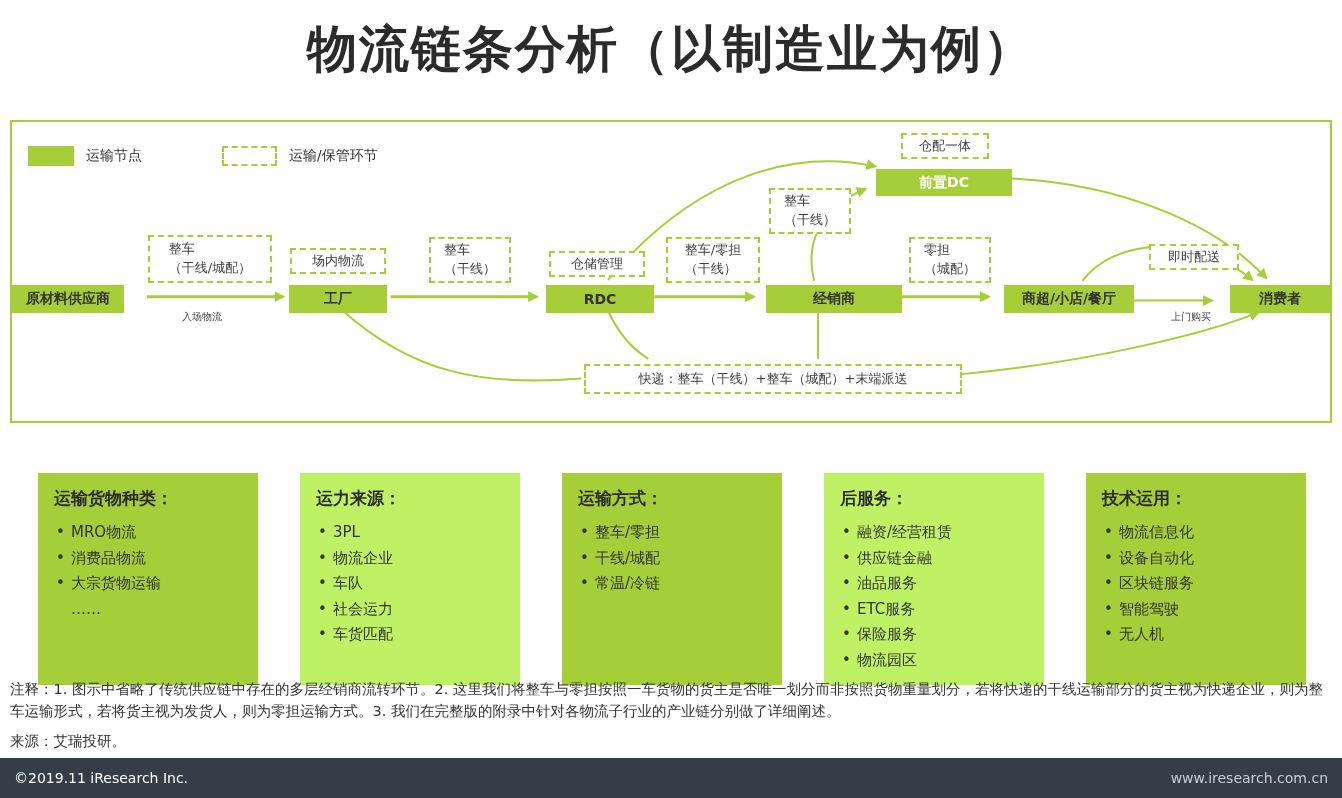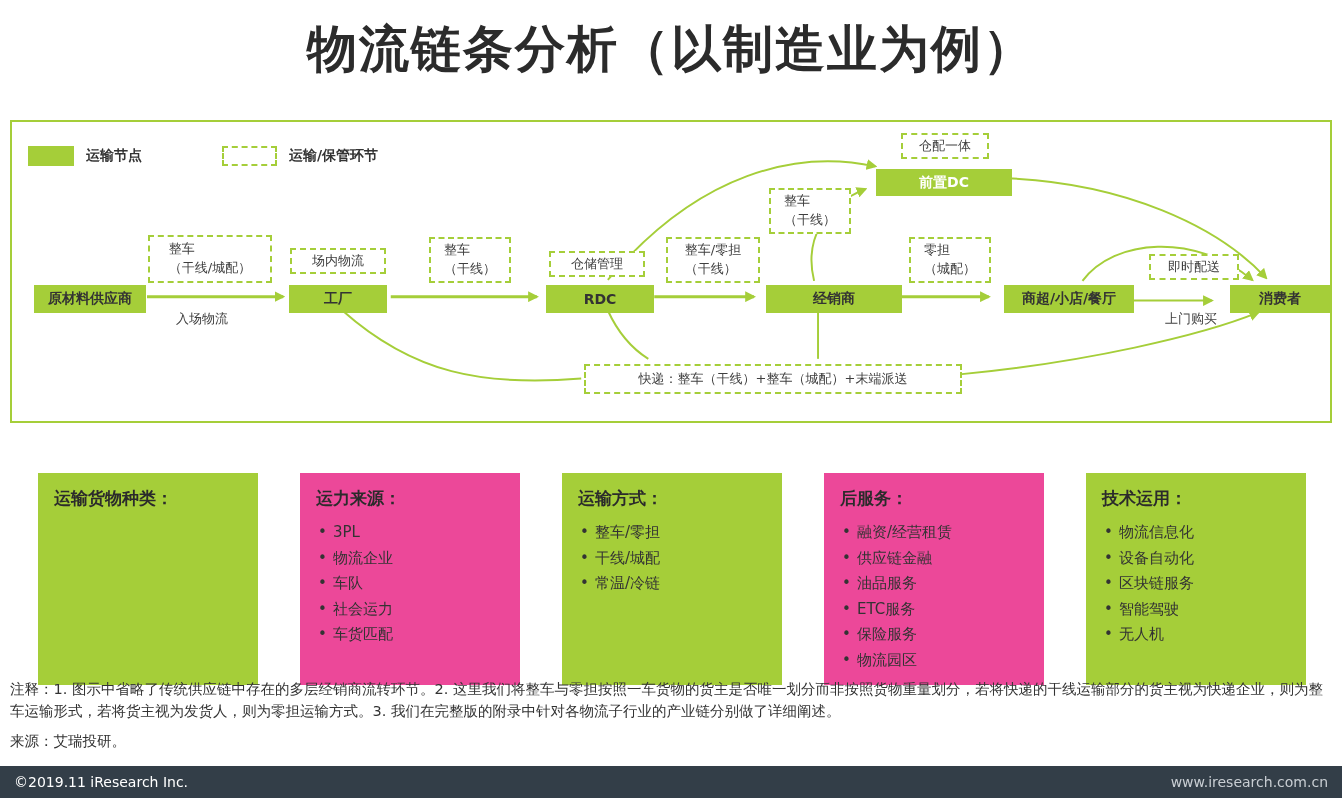--- a/index.html
+++ b/index.html
@@ -12,57 +12,57 @@
     position:absolute; top:16px; left:0; width:100%;
     text-align:center; font-size:50px; font-weight:bold; color:#2b2b2b;
     letter-spacing:2px;
   }
   
   .diagram {
     position:absolute; left:10px; top:120px; width:1322px; height:303px;
     border:2px solid #a5ce39; background:#fff;
   }
   .arrows { position:absolute; left:0; top:0; width:100%; height:100%; }
-  .legend { position:absolute; left:16px; top:24px; display:flex; align-items:center;font-weight:bold; }
+  .legend { position:absolute; left:16px; top:24px; display:flex; align-items:center; }
   .swatch-solid { width:46px; height:20px; background:#a5ce39; display:inline-block; }
   .swatch-dashed { width:55px; height:20px; border:2px dashed #a5ce39; background:#fff; display:inline-block; margin-left:80px; }
   .legend-text { font-size:14px; color:#333; margin-left:12px; }
   .node {
     position:absolute; height:28px; background:#a5ce39; color:#333;
     font-weight:bold; font-size:14px;
     display:flex; align-items:center; justify-content:center; text-align:center;
   }
   .node.white { color:#ffffff; }
   .dashed-box {
     position:absolute; border:2px dashed #a5ce39; background:#fff;
     color:#3f3f3f; font-size:13px; line-height:1.45;
     display:flex; align-items:center; justify-content:center;
     text-align:left; white-space:pre-line;
   }
-  .flow-label { position:absolute; font-size:13px; color:#3f3f3f; text-align:center; }
+  .flow-label { position:absolute; font-size:10px; color:#3f3f3f; text-align:center; }
   
   .info-row {
     position:absolute; left:38px; top:473px; width:1268px;
     display:flex; justify-content:space-between;
   }
   .info-box { width:220px; min-height:187px; padding:14px 16px 12px 16px; }
   .info-box.solid { background:#a5ce39; }
-  .info-box.light { background:#ec4899; }
+  .info-box.light { background:#bef264; }
   .info-title { font-size:17px; font-weight:bold; color:#2b2b2b; margin-bottom:10px; }
   .info-box ul { list-style:none; }
   .info-box li {
     font-size:15px; color:#333; line-height:1.7; padding-left:17px; position:relative;
   }
   .info-box li::before { content:"\2022"; position:absolute; left:2px; }
   .info-box li.no-bullet::before { content:""; }
   
   .notes { position:absolute; left:10px; top:678px; width:1322px; font-size:14.5px; line-height:1.55; color:#333; }
   .notes .source { margin-top:7px; }
   .footer {
-    position:absolute; left:0; bottom:0; width:100%; height:32px;
+    position:absolute; left:0; bottom:0; width:100%; height:40px;
     background:#333e48; display:flex; align-items:center; justify-content:space-between;
     padding:0 14px; font-size:14px;
   }
   .footer .left { color:#ffffff; }
   .footer .right { color:#c9ced3; }
 </style>
 </head>
 <body>
 
 <div>
@@ -92,51 +92,57 @@
       <path d="M951,256 C1080,244 1200,216 1256,193" stroke="#a5ce39" stroke-width="2" fill="none" marker-end="url(#ah)"></path>
     </svg>
 
     <div class="legend">
       <span class="swatch-solid"></span>
       <span class="legend-text">运输节点</span>
       <span class="swatch-dashed"></span>
       <span class="legend-text">运输/保管环节</span>
     </div>
 
-    <div class="node" style="left:22px; top:163px; width:112px;">原材料供应商</div>
+    <div class="node" style="left:0; top:163px; width:112px;">原材料供应商</div>
     <div class="node" style="left:277px; top:163px; width:98px;">工厂</div>
     <div class="node" style="left:534px; top:163px; width:108px;">RDC</div>
     <div class="node" style="left:754px; top:163px; width:136px;">经销商</div>
     <div class="node" style="left:992px; top:163px; width:130px;">商超/小店/餐厅</div>
     <div class="node" style="left:1218px; top:163px; width:100px;">消费者</div>
     <div class="node white" style="left:864px; top:47px; width:136px; height:27px;">前置DC</div>
 
     <div class="dashed-box" style="left:136px; top:113px; width:124px; height:48px;">整车
 （干线/城配）</div>
     <div class="dashed-box" style="left:278px; top:126px; width:96px; height:26px;">场内物流</div>
     <div class="dashed-box" style="left:417px; top:115px; width:82px; height:46px;">整车
 （干线）</div>
     <div class="dashed-box" style="left:537px; top:129px; width:96px; height:26px;">仓储管理</div>
     <div class="dashed-box" style="left:654px; top:115px; width:94px; height:46px;">整车/零担
 （干线）</div>
     <div class="dashed-box" style="left:757px; top:66px; width:82px; height:46px;">整车
 （干线）</div>
     <div class="dashed-box" style="left:897px; top:115px; width:82px; height:46px;">零担
 （城配）</div>
-    <div class="dashed-box" style="left:1137px; top:132px; width:90px; height:26px;">即时配送</div>
+    <div class="dashed-box" style="left:1137px; top:122px; width:90px; height:26px;">即时配送</div>
     <div class="dashed-box" style="left:889px; top:11px; width:88px; height:26px;">仓配一体</div>
     <div class="dashed-box" style="left:572px; top:242px; width:378px; height:30px;">快递：整车（干线）+整车（城配）+末端派送</div>
 
     <div class="flow-label" style="left:130px; top:188px; width:120px;">入场物流</div>
     <div class="flow-label" style="left:1124px; top:188px; width:110px;">上门购买</div>
   </div>
 
   <div class="info-row">
     <div class="info-box solid">
       <div class="info-title">运输货物种类：</div>
+      <ul>
+          <li>MRO物流</li>
+          <li>消费品物流</li>
+          <li>大宗货物运输</li>
+          <li class="no-bullet">……</li>
+        </ul>
     </div>
     <div class="info-box light">
       <div class="info-title">运力来源：</div>
       <ul>
           <li>3PL</li>
           <li>物流企业</li>
           <li>车队</li>
           <li>社会运力</li>
           <li>车货匹配</li>
         </ul>

